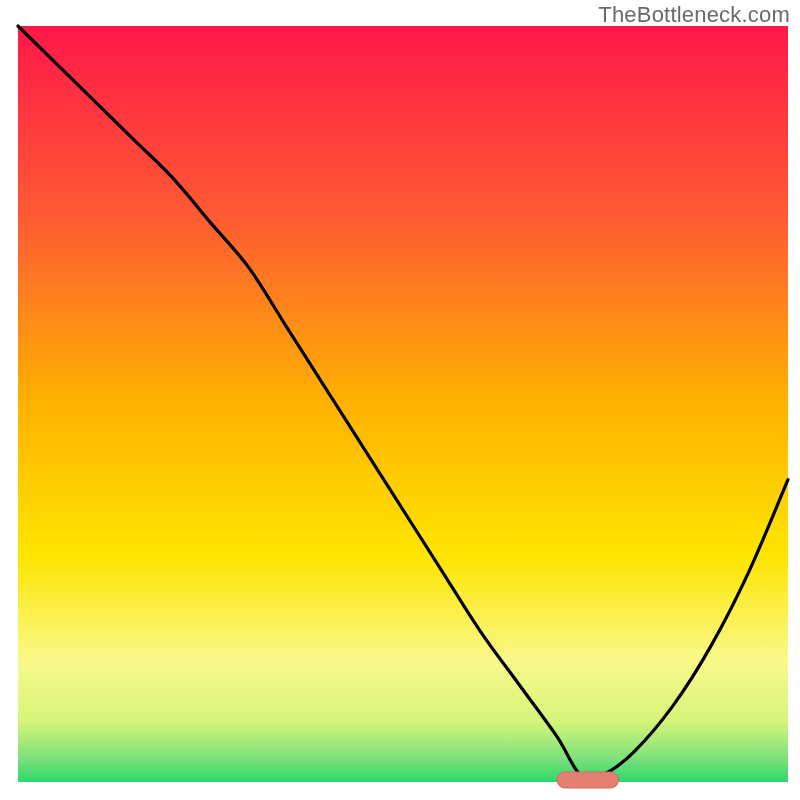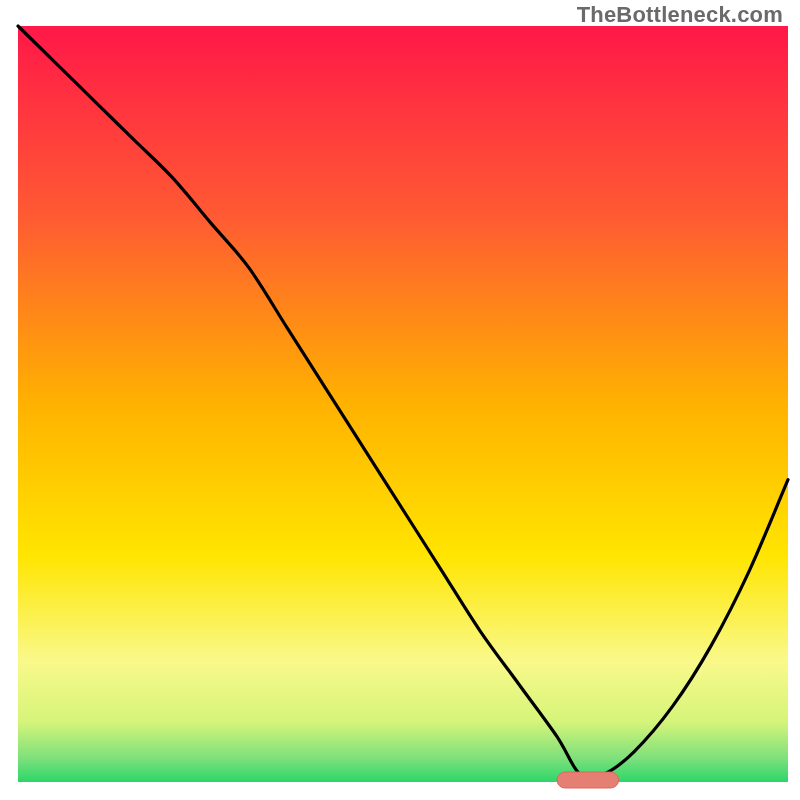--- a/index.html
+++ b/index.html
@@ -14,24 +14,24 @@
     position: relative;
     width: 800px;
     height: 800px;
   }
   svg {
     display: block;
   }
   .watermark {
     position: absolute;
     top: 2px;
-    right: 17px;
+    right: 10px;
     font-family: Arial, Helvetica, sans-serif;
     font-size: 22px;
-    font-weight: 700;
+    font-weight: 400;
     color: #6a6a6a;
     letter-spacing: 0.2px;
   }
 </style>
 </head>
 <body>
 
 <div class="canvas-wrap">
 
   <svg width="800" height="800" viewBox="0 0 800 800">

